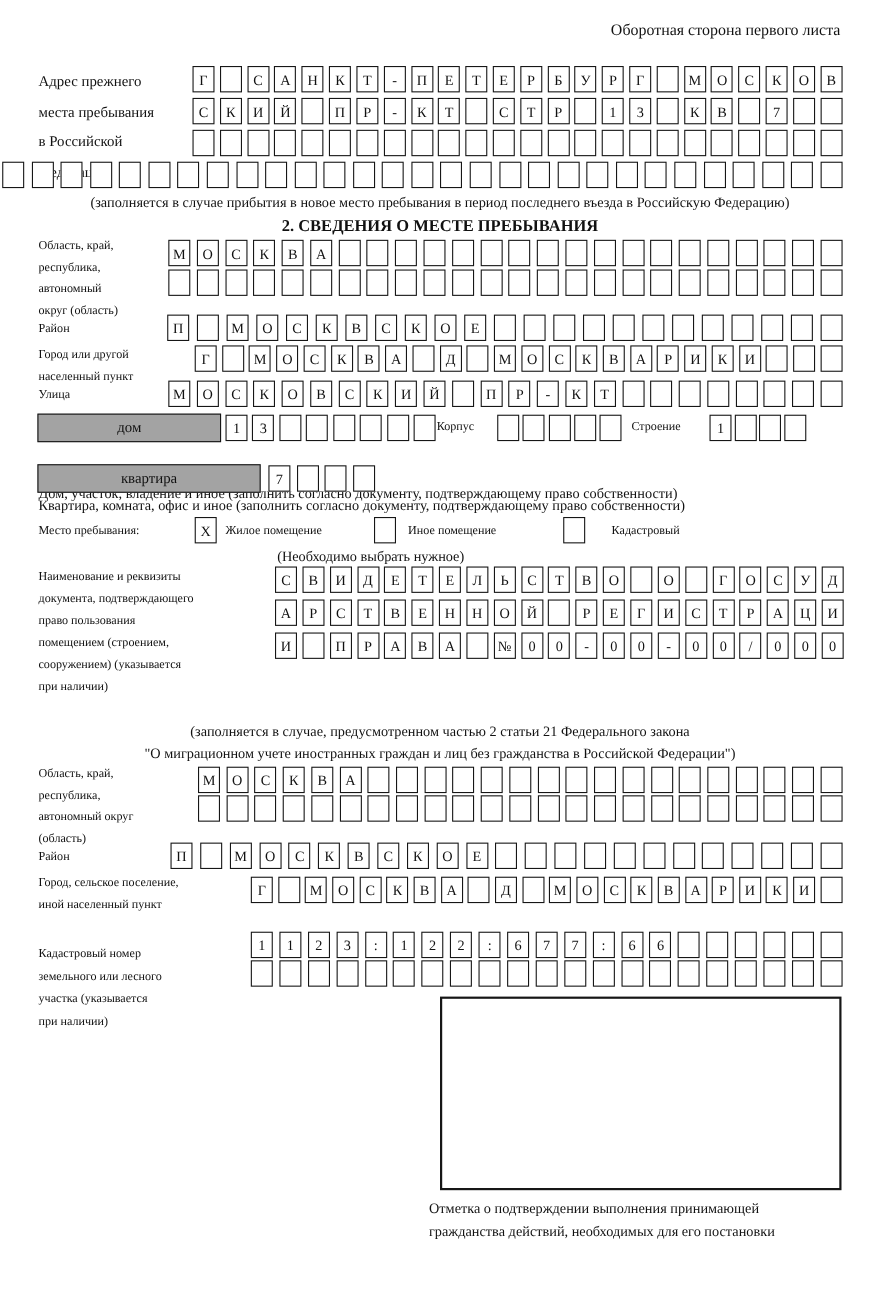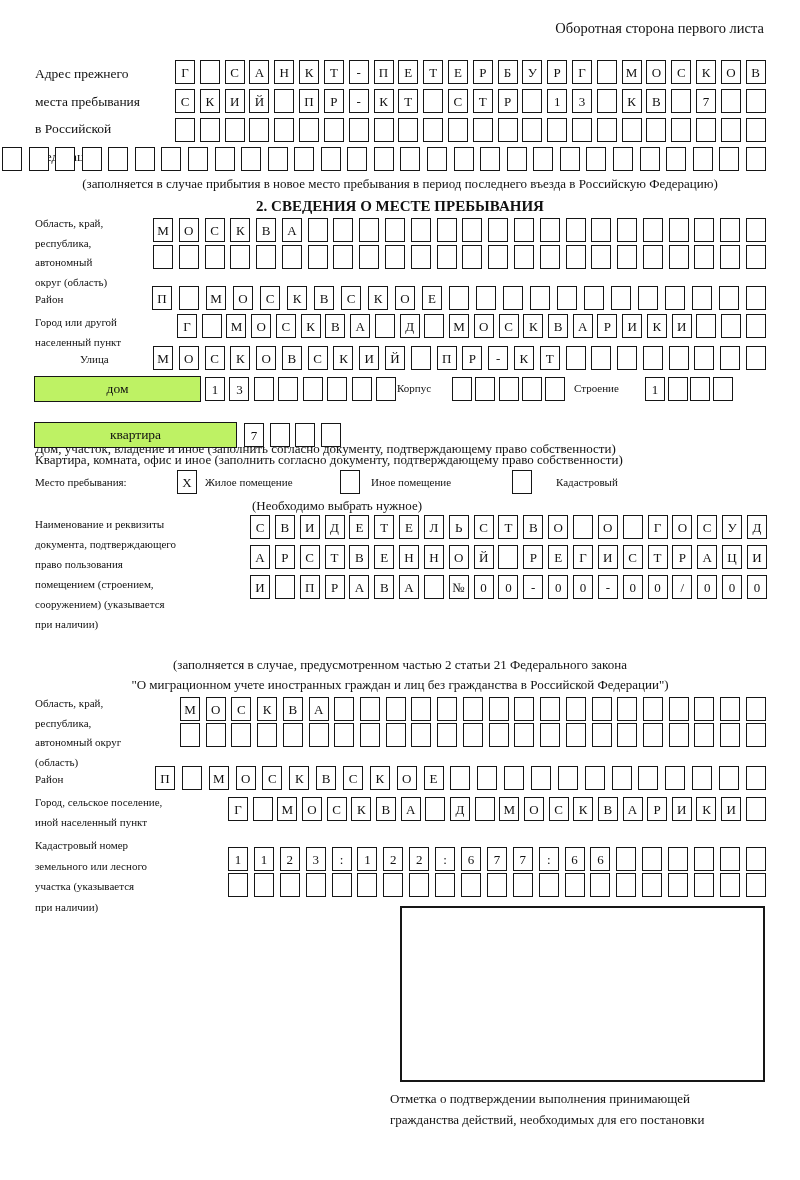--- a/index.html
+++ b/index.html
@@ -10,21 +10,21 @@
   .lbl-wide{font-size:13.5px;line-height:27.5px;white-space:nowrap;}
   .cap{font-size:13px;white-space:nowrap;}
   .hdr{font-size:15px;font-weight:bold;text-align:center;width:800px;left:0;}
   .hdr2{font-size:14.5px;font-weight:bold;text-align:center;width:800px;left:0;}
   .center{text-align:center;width:800px;left:0;}
   .boxrow{display:flex;justify-content:space-between;}
   .cbox{flex:none;width:20px;height:24px;box-sizing:border-box;border:1.5px solid #161616;
         background:#fff;display:flex;align-items:center;justify-content:center;
         font-size:13px;line-height:1;}
   .labelbox{box-sizing:border-box;border:1.5px solid #161616;display:flex;align-items:center;
-        justify-content:center;font-size:13.5px;background:#bef264;}
+        justify-content:center;font-size:13.5px;background:#a3a3a3;}
   .stampbox{box-sizing:border-box;border:2px solid #161616;background:#fff;}
   .stampcap{font-size:13px;line-height:21px;text-align:left;}
 </style>
 </head>
 <body>
 
 <div class="page">
 
   <div class="abs cap" style="top:20px;right:36px;font-size:14.5px;">Оборотная сторона первого листа</div>
 
@@ -259,21 +259,21 @@
       <span class="cbox">А</span>
       <span class="cbox">Р</span>
       <span class="cbox">И</span>
       <span class="cbox">К</span>
       <span class="cbox">И</span>
       <span class="cbox"></span>
       <span class="cbox"></span>
       <span class="cbox"></span>
     </div>
 
-  <div class="abs lbl" style="left:35px;top:350px;margin-left:45px;">Улица</div>
+  <div class="abs lbl" style="left:35px;top:350px;">Улица</div>
   <div class="abs boxrow" style="left:153px;top:346px;width:613px;">
       <span class="cbox">М</span>
       <span class="cbox">О</span>
       <span class="cbox">С</span>
       <span class="cbox">К</span>
       <span class="cbox">О</span>
       <span class="cbox">В</span>
       <span class="cbox">С</span>
       <span class="cbox">К</span>
       <span class="cbox">И</span>
@@ -528,21 +528,21 @@
       <span class="cbox">В</span>
       <span class="cbox">А</span>
       <span class="cbox">Р</span>
       <span class="cbox">И</span>
       <span class="cbox">К</span>
       <span class="cbox">И</span>
       <span class="cbox"></span>
     </div>
 
   <div class="abs" style="left:35px;top:835px;">
-    <div class="lbl" style="line-height:20.5px;">Кадастровый номер</div>
+    <div class="lbl" style="line-height:20.5px;margin-top:22px;">Кадастровый номер</div>
     <div class="lbl" style="line-height:20.5px;">земельного или лесного</div>
     <div class="lbl" style="line-height:20.5px;">участка (указывается</div>
     <div class="lbl" style="line-height:20.5px;">при наличии)</div>
   </div>
   <div class="abs boxrow" style="left:228px;top:847px;width:538px;">
       <span class="cbox">1</span>
       <span class="cbox">1</span>
       <span class="cbox">2</span>
       <span class="cbox">3</span>
       <span class="cbox">:</span>

